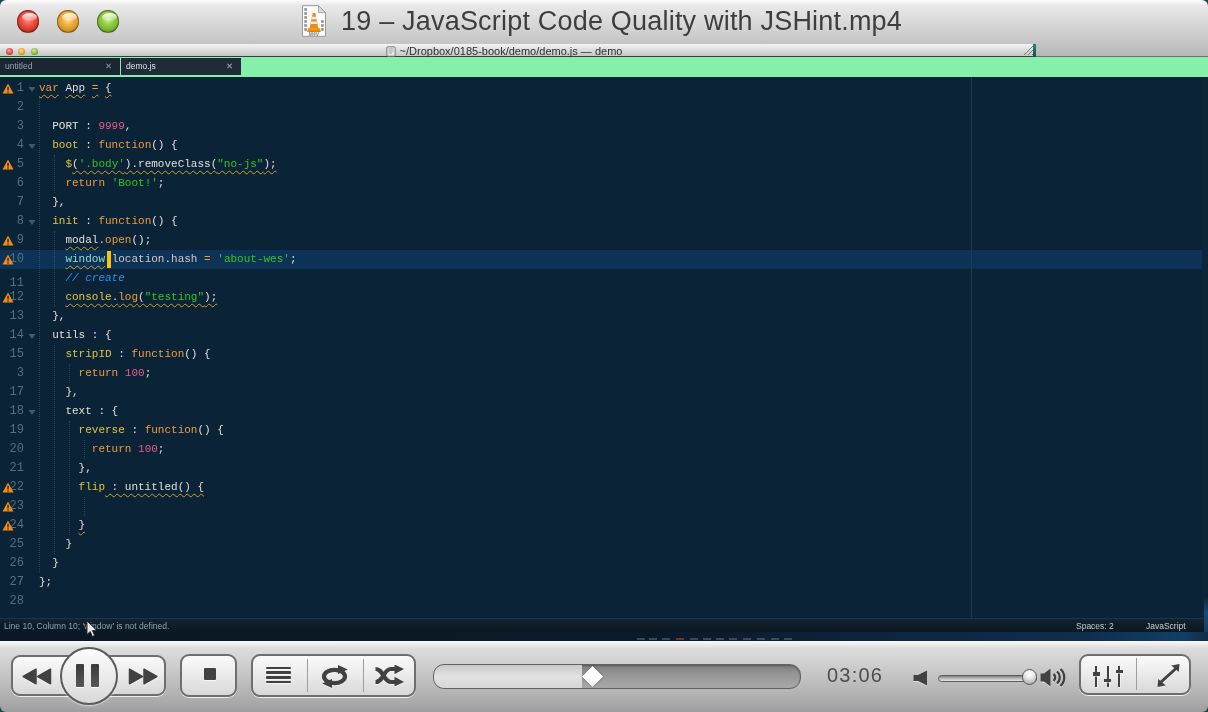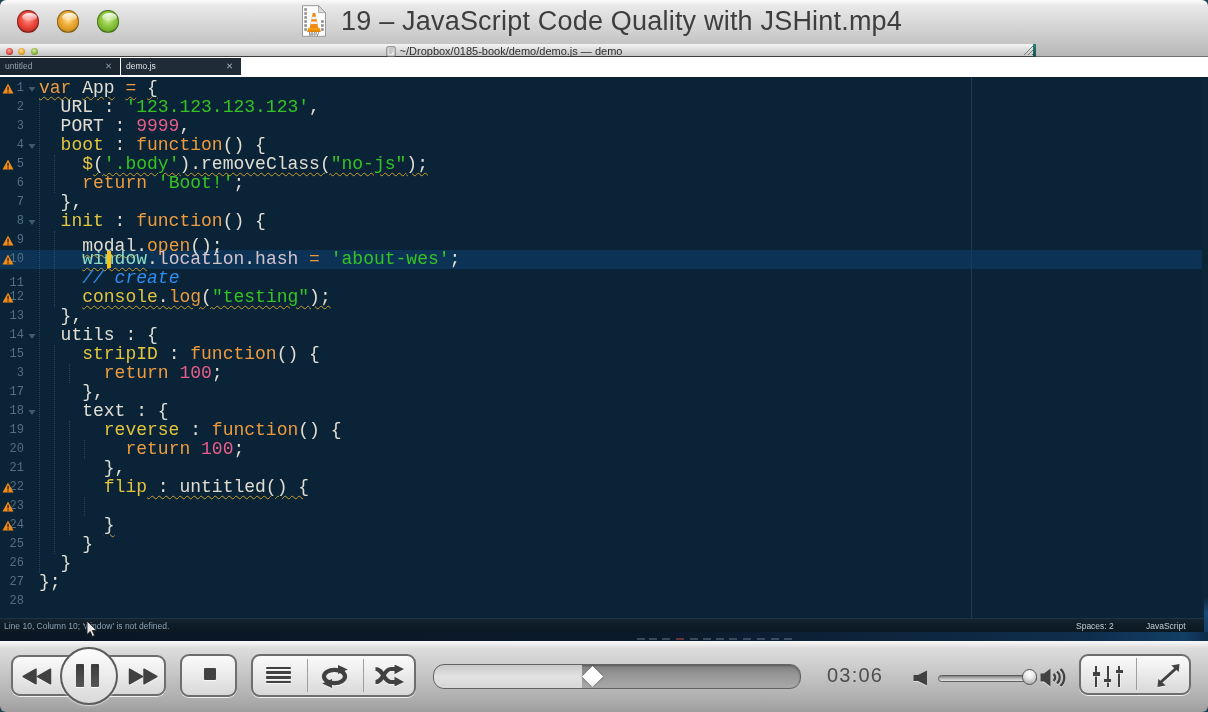--- a/index.html
+++ b/index.html
@@ -19,28 +19,28 @@
   #tlg { left:96.5px; background:radial-gradient(circle at 50% 40%, #d3ef9e 0%, #90ca43 40%, #7cb92f 62%, #47721a 100%); }
   #titletext { position:absolute; left:341px; top:6px; font-size:27px; color:#3e3e3e; letter-spacing:0.2px; }
   
   #minibar { position:absolute; left:0; top:44px; width:1036px; height:13px;
     background:linear-gradient(180deg,#f4f4f4 0%,#dcdcdc 50%,#c6c6c6 100%);
     border-bottom:1px solid #3c3c3c; }
   .mtl { position:absolute; top:3.5px; width:7px; height:7px; border-radius:50%; }
   #minititle { position:absolute; left:0; right:28px; top:0.5px; text-align:center;
     font-size:11px; color:#2e2e2e; }
   
-  #tabbar { position:absolute; left:0; top:57px; width:1208px; height:24px; background:#ffffff; }
+  #tabbar { position:absolute; left:0; top:57px; width:1208px; height:24px; background:#86efac; }
   #tabbar .strip { position:absolute; left:0; bottom:0; width:100%; height:2px; background:#1f2d3a; }
   .tab { position:absolute; top:1px; height:17px; font-size:8.5px; line-height:17px; }
   
   #editor { position:absolute; left:0; top:77px; width:1208px; height:541px; background:#0a2337; }
   #hl10 { position:absolute; left:0px; top:173px; width:1208px; height:19px; background:#0c3355; }
   .codeline { position:absolute; left:39px; height:19px; line-height:19px; white-space:pre;
-    font-family:"Liberation Mono", monospace; font-size:18px; color:#e0ddd3; }
+    font-family:"Liberation Mono", monospace; font-size:11px; color:#e0ddd3; }
   .num { position:absolute; left:0; width:24px; height:19px; line-height:19px; text-align:right;
     font-family:"Liberation Mono", monospace; font-size:12px; color:#53707f; }
   .k  { color:#ee9b3d; }   
   .y  { color:#e2c43f; }   
   .s  { color:#35c323; }   
   .n  { color:#e85d87; }   
   .c  { color:#2f8cf0; font-style:italic; } 
   .ph { color:#d5c3cc; }
   .t  { color:#8fdcc4; }   
   .w  { text-decoration:underline wavy #c9a02e; text-decoration-thickness:1px; text-underline-offset:3px; }
@@ -123,28 +123,27 @@
       <span style="margin-left:5px">demo.js</span>
       <span style="position:absolute;right:8px;color:#a5b1ba;font-size:8.5px">✕</span>
     </div>
     <div class="strip"></div>
   </div>
 
   <div id="editor">
     <div id="hl10"></div>
     <div class="ruler"></div>
     <div class="codeline" style="top:2px"><span class="k w">var</span> <span class="w">App</span> <span class="k w">=</span> <span class="w">{</span></div>
-    <div class="codeline" style="top:21px">  URL : <span class="s">'123.123.123.123'</span>,</div>
     <div class="codeline" style="top:40px">  PORT : <span class="n">9999</span>,</div>
     <div class="codeline" style="top:59px"><span class="y">  boot</span> : <span class="k">function</span>() {</div>
     <div class="codeline" style="top:78px">    <span class="y">$</span><span class="w">(</span><span class="s w">'.body'</span><span class="w">).removeClass(</span><span class="s w">"no-js"</span><span class="w">);</span></div>
     <div class="codeline" style="top:97px">    <span class="k">return</span> <span class="s">'Boot!'</span>;</div>
     <div class="codeline" style="top:116px">  },</div>
     <div class="codeline" style="top:135px"><span class="y">  init</span> : <span class="k">function</span>() {</div>
-    <div class="codeline" style="top:160px">    <span class="w">modal</span>.<span class="k">open</span>();</div>
+    <div class="codeline" style="top:154px">    <span class="w">modal</span>.<span class="k">open</span>();</div>
     <div class="codeline" style="top:173px">    <span class="t w">window</span>.<span class="ph">location</span>.<span class="ph">hash</span> <span class="k">=</span> <span class="s">'about-wes'</span>;</div>
     <div class="codeline" style="top:192px">    <span class="c">// create</span></div>
     <div class="codeline" style="top:211px">    <span class="y w">console</span><span class="w">.</span><span class="k w">log</span><span class="w">(</span><span class="s w">"testing"</span><span class="w">);</span></div>
     <div class="codeline" style="top:230px">  },</div>
     <div class="codeline" style="top:249px">  utils : {</div>
     <div class="codeline" style="top:268px"><span class="y">    stripID</span> : <span class="k">function</span>() {</div>
     <div class="codeline" style="top:287px">      <span class="k">return</span> <span class="n">100</span>;</div>
     <div class="codeline" style="top:306px">    },</div>
     <div class="codeline" style="top:325px">    text : {</div>
     <div class="codeline" style="top:344px"><span class="y">      reverse</span> : <span class="k">function</span>() {</div>

